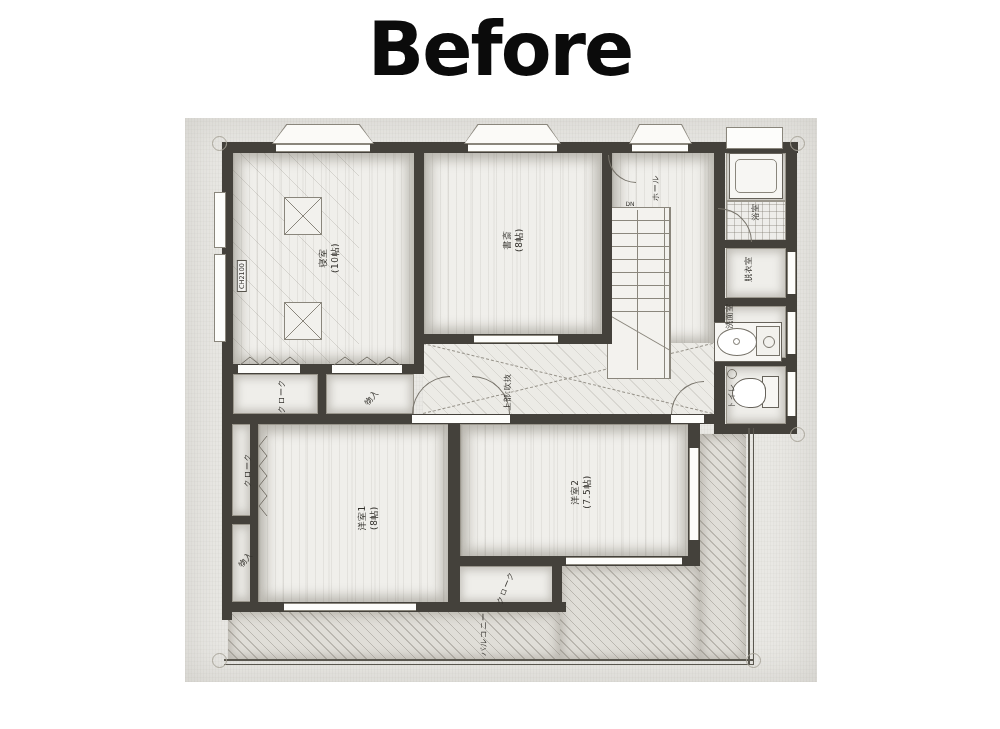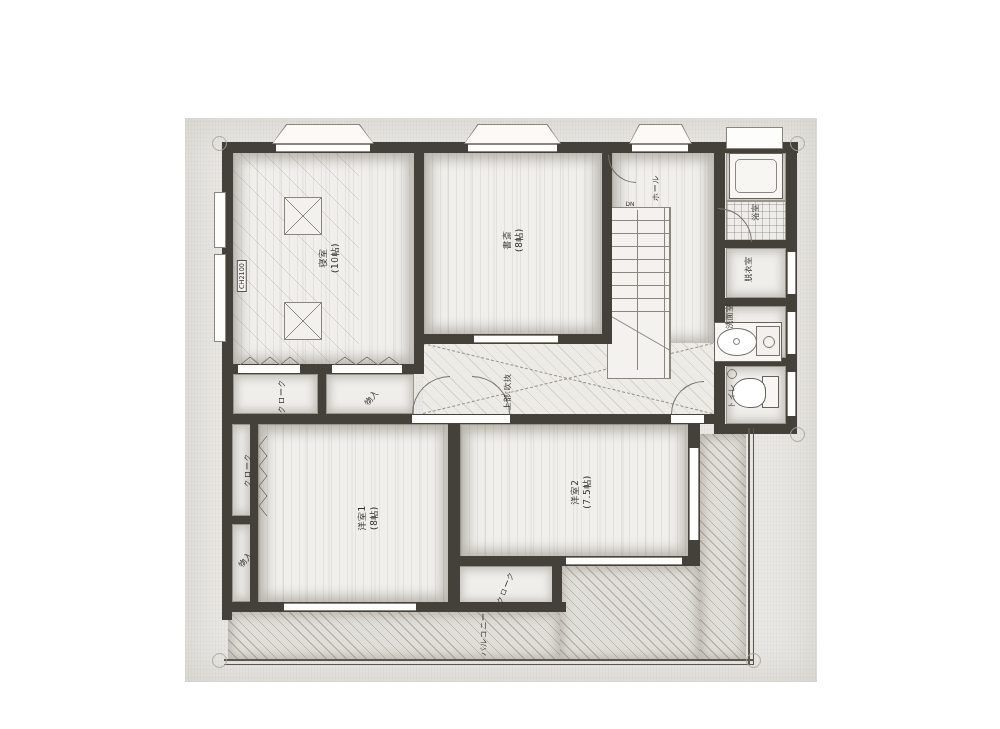--- a/index.html
+++ b/index.html
@@ -53,20 +53,21 @@
   .h0{transform:translate(-50%,-50%);}
   .chbox{border:1px solid #55524a;padding:0 2px;font-size:6.5px;letter-spacing:0;
          background:rgba(255,255,255,.65);}
   svg{display:block;}
 </style>
 </head>
 <body>
 
 <div class="page">
 
+  <div class="title">Before</div>
 
   <div class="abs paper" style="left:185px;top:118px;width:632px;height:564px;"></div>
 
   <div class="abs wood" style="left:232px;top:152px;width:183px;height:214px;"></div>
   <div class="abs diag" style="left:233px;top:153px;width:126px;height:210px;"></div>
   <div class="abs wood" style="left:423px;top:152px;width:180px;height:184px;"></div>
   <div class="abs wood" style="left:611px;top:152px;width:104px;height:194px;"></div>
   <div class="abs hatch-light" style="left:423px;top:343px;width:292px;height:72px;"></div>
   <div class="abs plain" style="left:233px;top:374px;width:85px;height:40px;"></div>
   <div class="abs plain" style="left:326px;top:374px;width:88px;height:40px;"></div>

